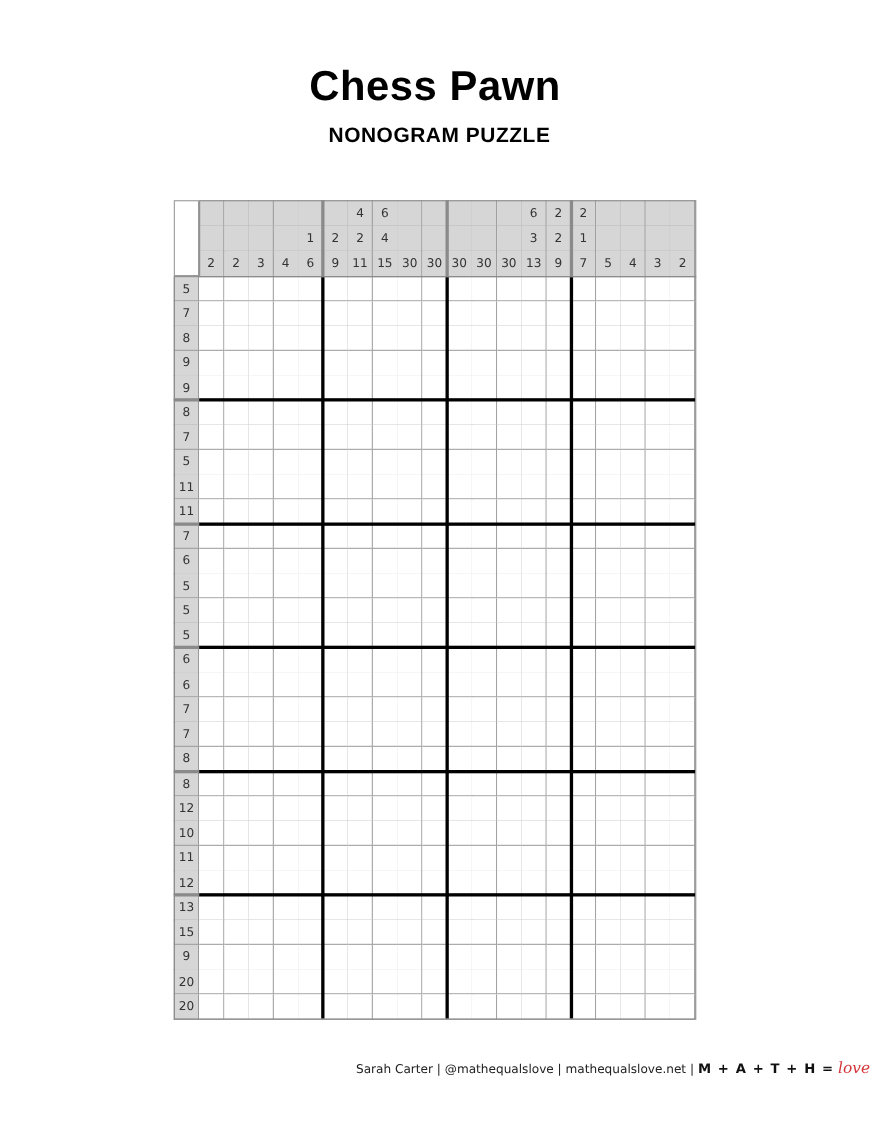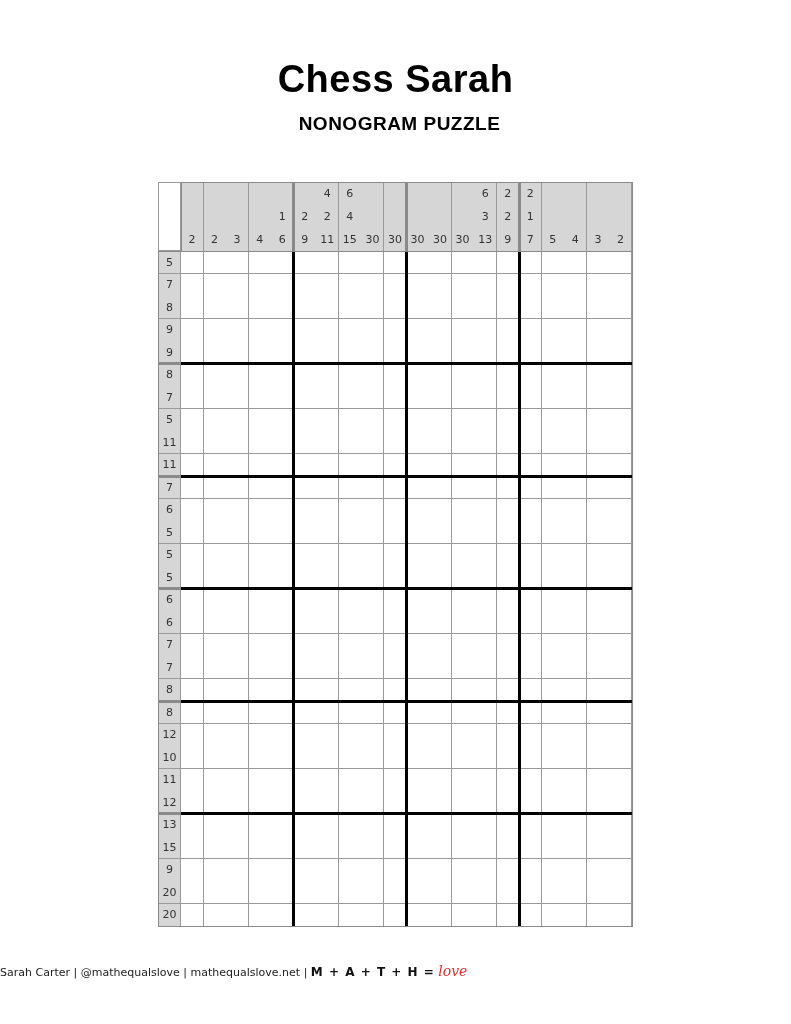--- a/index.html
+++ b/index.html
@@ -9,28 +9,28 @@
   .puzzle { position: absolute; left: 158px; top: 182px; width: 474px; height: 744px; }
   .corner { position: absolute; left: 0; top: 0; width: 23px; height: 69px; background: #fff; border: 1px solid #9a9a9a; box-sizing: border-box; }
   .cell { position: absolute; box-sizing: border-box; border-right: 1px solid #9a9a9a; border-bottom: 1px solid #9a9a9a; display: flex; align-items: center; justify-content: center; font-family: "DejaVu Sans", sans-serif; font-size: 11px; color: #333; }
   .clue { background: #d6d6d6; }
   .grid { background: #fff; }
   .frame { position: absolute; border: 1px solid #8a8a8a; box-sizing: border-box; pointer-events: none; }
   .vline { position: absolute; width: 3px; background: #000; }
   .hline { position: absolute; height: 3px; background: #000; }
   .vline-clue { position: absolute; width: 3px; background: #8a8a8a; }
   .hline-clue { position: absolute; height: 3px; background: #8a8a8a; }
-  .footer { position: absolute; left: 0; width: 791px; top: 963px; text-align: left; font-family: "DejaVu Sans", sans-serif; font-size: 11px; color: #222; white-space: nowrap; }
+  .footer { position: absolute; left: 0; width: 791px; top: 963px; text-align: right; font-family: "DejaVu Sans", sans-serif; font-size: 11px; color: #222; white-space: nowrap; }
   .footer .brand { font-weight: bold; font-size: 12px; color: #111; letter-spacing: 1px; }
   .footer .love { font-family: "DejaVu Serif", serif; font-style: italic; color: #d4343a; font-size: 14px; }
 </style>
 </head>
 <body>
 
-<div class="title">Chess Sarah</div>
+<div class="title">Chess Pawn</div>
 <div class="subtitle">NONOGRAM PUZZLE</div>
 
 <div class="puzzle" id="puzzle">
   <div class="corner"></div>
 <div class="cell clue" style="left: 23px; top: 0px; width: 23.05px; height: 23.5px;"></div>
     <div class="cell clue" style="left: 23px; top: 23px; width: 23.05px; height: 23.5px;"></div>
     <div class="cell clue" style="left: 23px; top: 46px; width: 23.05px; height: 23.5px;">2</div>
     <div class="cell clue" style="left: 45.55px; top: 0px; width: 23.05px; height: 23.5px;"></div>
     <div class="cell clue" style="left: 45.55px; top: 23px; width: 23.05px; height: 23.5px;"></div>
     <div class="cell clue" style="left: 45.55px; top: 46px; width: 23.05px; height: 23.5px;">2</div>

